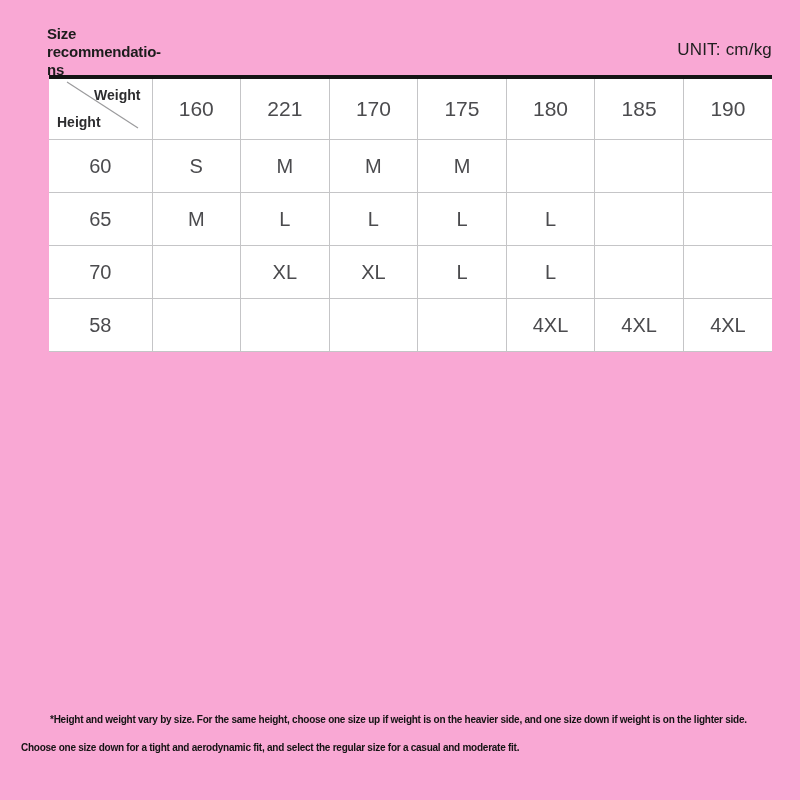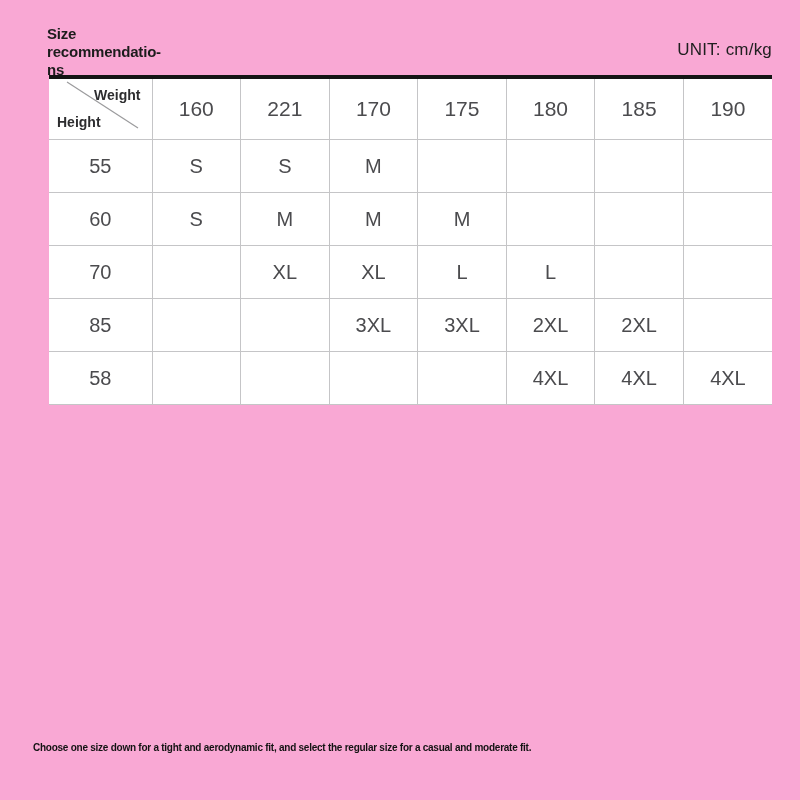--- a/index.html
+++ b/index.html
@@ -66,21 +66,21 @@
   }
 
   
   .footnote {
     position: absolute;
     font-size: 10px; font-weight: 700; color: #131313;
     letter-spacing: -0.25px;
     white-space: nowrap;
   }
   .footnote-1 { left: 50px; top: 714px; }
-  .footnote-2 { left: 33px; top: 742px; }
+  .footnote-2 { left: 21px; top: 742px; }
 </style>
 </head>
 <body>
 
 <div class="canvas">
 
   <div class="page-title">
     <span>Size recommendatio-</span><br>
     <span>ns</span>
   </div>
@@ -113,67 +113,58 @@
           <th>170</th>
           <th>175</th>
           <th>180</th>
           <th>185</th>
           <th>190</th>
         </tr>
     </thead>
     <tbody>
 
         <tr>
-          <th>55</th>
-          <td>S</td>
-          <td>S</td>
-          <td>M</td>
-          <td></td>
-          <td></td>
-          <td></td>
-          <td></td>
-        </tr>
-        <tr>
           <th>60</th>
           <td>S</td>
           <td>M</td>
           <td>M</td>
           <td>M</td>
           <td></td>
+          <td></td>
+          <td></td>
+        </tr>
+        <tr>
+          <th>65</th>
+          <td>M</td>
+          <td>L</td>
+          <td>L</td>
+          <td>L</td>
+          <td>L</td>
           <td></td>
           <td></td>
         </tr>
         <tr>
           <th>70</th>
           <td></td>
           <td>XL</td>
           <td>XL</td>
           <td>L</td>
           <td>L</td>
           <td></td>
-          <td></td>
-        </tr>
-        <tr>
-          <th>85</th>
-          <td></td>
-          <td></td>
-          <td>3XL</td>
-          <td>3XL</td>
-          <td>2XL</td>
-          <td>2XL</td>
           <td></td>
         </tr>
         <tr>
           <th>58</th>
           <td></td>
           <td></td>
           <td></td>
           <td></td>
           <td>4XL</td>
           <td>4XL</td>
           <td>4XL</td>
         </tr>
       </tbody>
   </table>
 
+  <div class="footnote footnote-1">*Height and weight vary by size. For the same height, choose one size up if weight is on the heavier side, and one size down if weight is on the lighter side.</div>
   <div class="footnote footnote-2">Choose one size down for a tight and aerodynamic fit, and select the regular size for a casual and moderate fit.</div>
 
 </div>
 
 </body></html>

